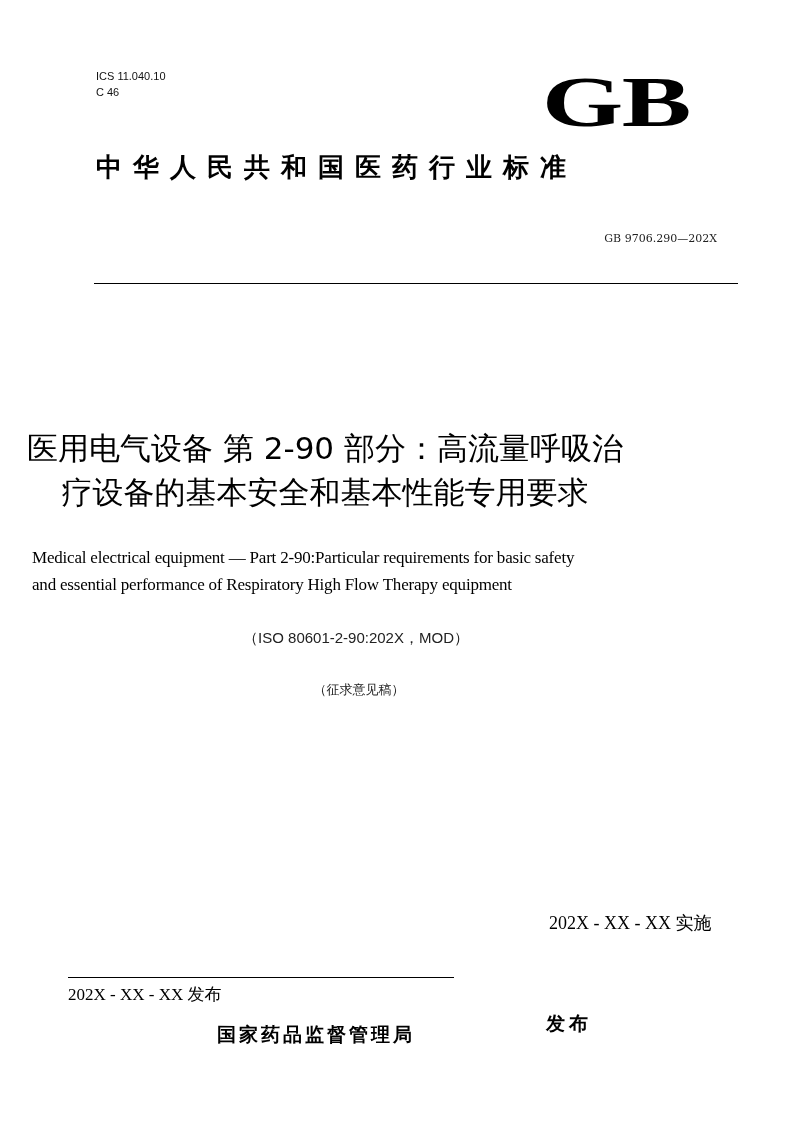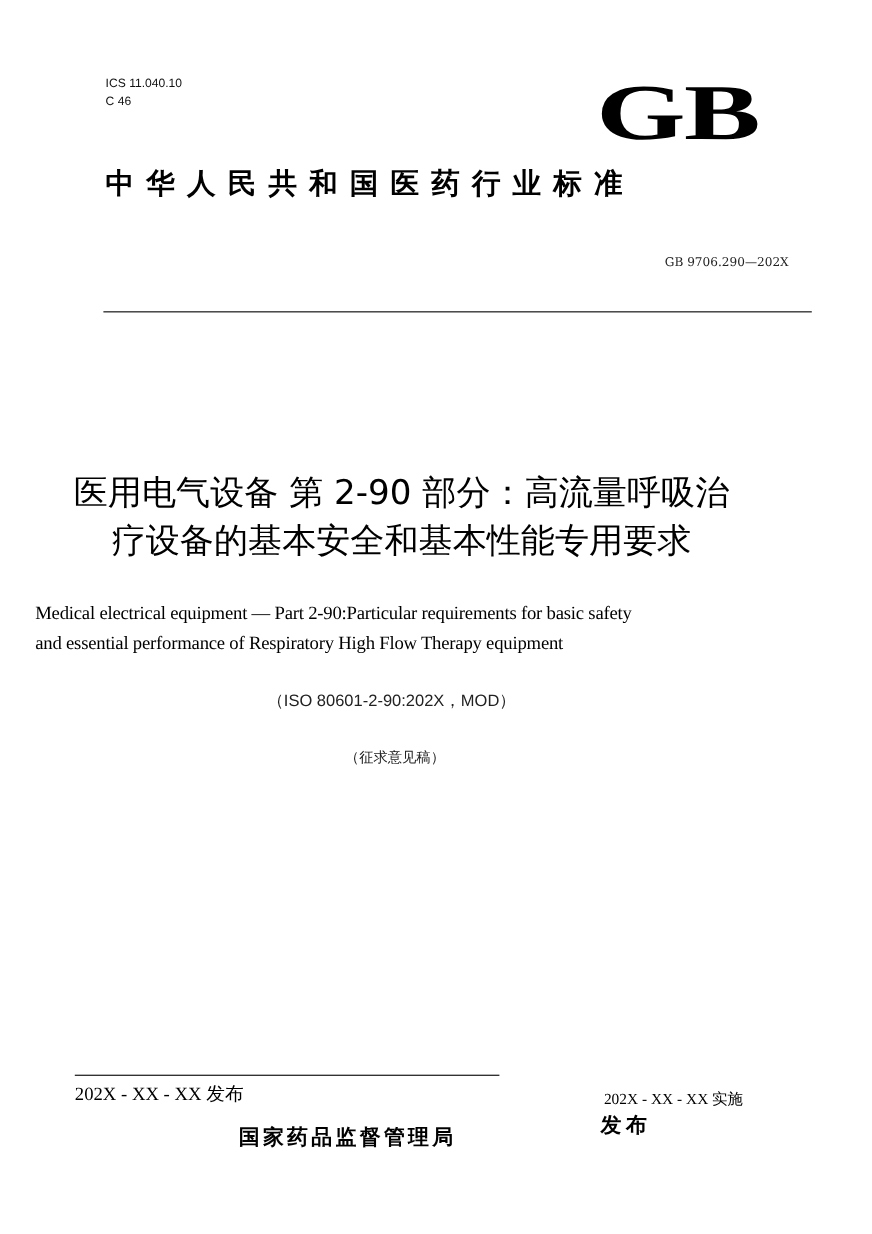--- a/index.html
+++ b/index.html
@@ -32,21 +32,21 @@
       font-family: "DejaVu Serif", serif;
       font-size: 11px; line-height: 14px; color: #222;
     }
     .rule-top {
       left: 94px; top: 283px; width: 644px; height: 0;
       border-top: 1.5px solid #000;
     }
     .cn-title {
       left: 0; top: 426px; width: 650px; text-align: center;
       font-family: "DejaVu Sans", sans-serif;
-      font-size: 31px; line-height: 44px; padding-left: 40px;
+      font-size: 31px; line-height: 44px;
     }
     .en-title {
       left: 0; top: 544px; width: 793px; text-align: left;
       font-family: "Liberation Serif", serif;
       font-size: 17px; line-height: 27px; letter-spacing: -0.2px; padding-left: 32px;
     }
     .iso-ref {
       left: 0; top: 628px; width: 712px; text-align: center;
       font-family: Liberation Sans, sans-serif;
       font-size: 15px; line-height: 20px; color: #222;
@@ -55,23 +55,23 @@
       left: 0; top: 681px; width: 718px; text-align: center;
       font-family: "DejaVu Serif", serif;
       font-size: 13px; line-height: 18px; color: #222;
     }
     .release-date {
       left: 68px; top: 984px;
       font-family: "Liberation Serif", serif;
       font-size: 17px; line-height: 22px;
     }
     .impl-date {
-      left: 549px; top: 990px;
+      left: 549px; top: 912px;
       font-family: "Liberation Serif", serif;
-      font-size: 14px; line-height: 22px;
+      font-size: 18px; line-height: 22px;
     }
     .rule-bottom {
       left: 68px; top: 977px; width: 386px; height: 0;
       border-top: 1px solid #000;
     }
     .authority {
       left: 217px; top: 982px;
       font-family: "DejaVu Sans", sans-serif; font-weight: bold;
       font-size: 19px; line-height: 26px; letter-spacing: 3px; margin-top: 39px;
     }

